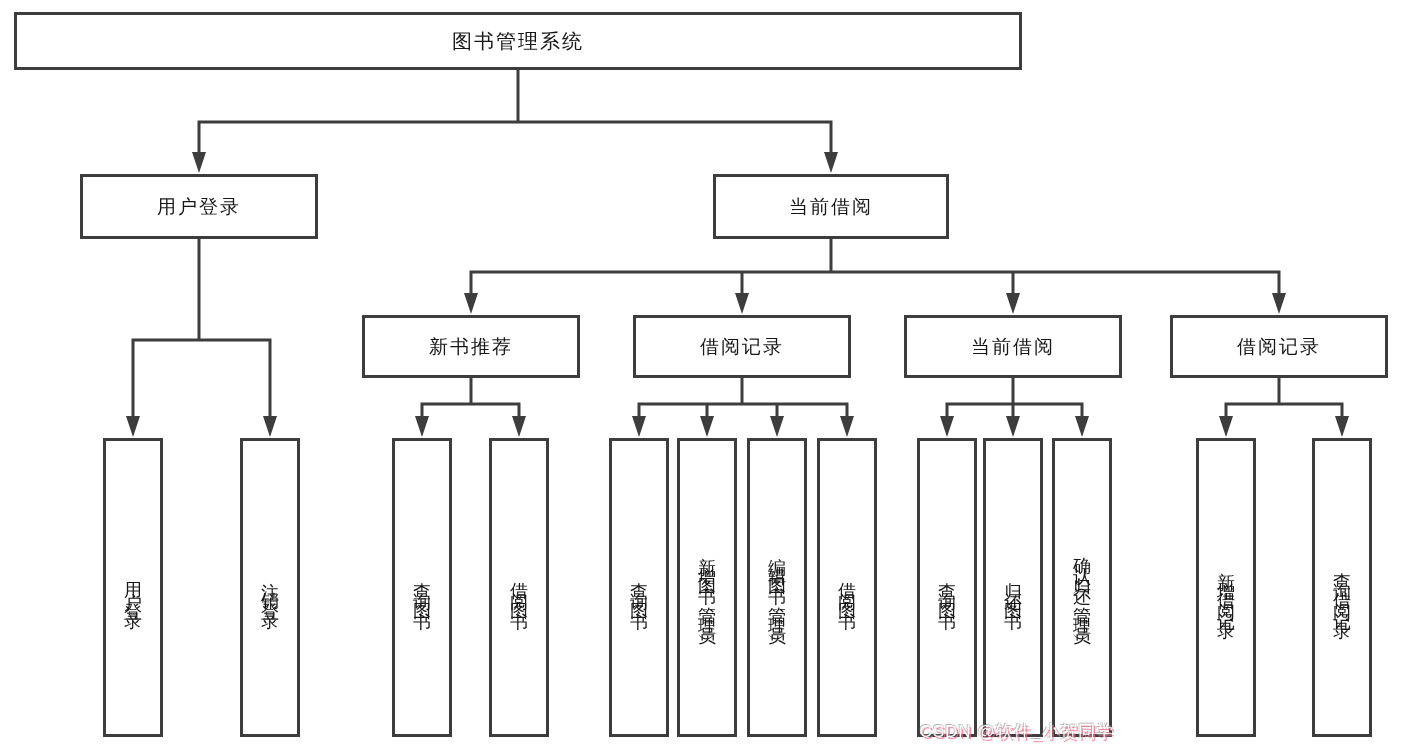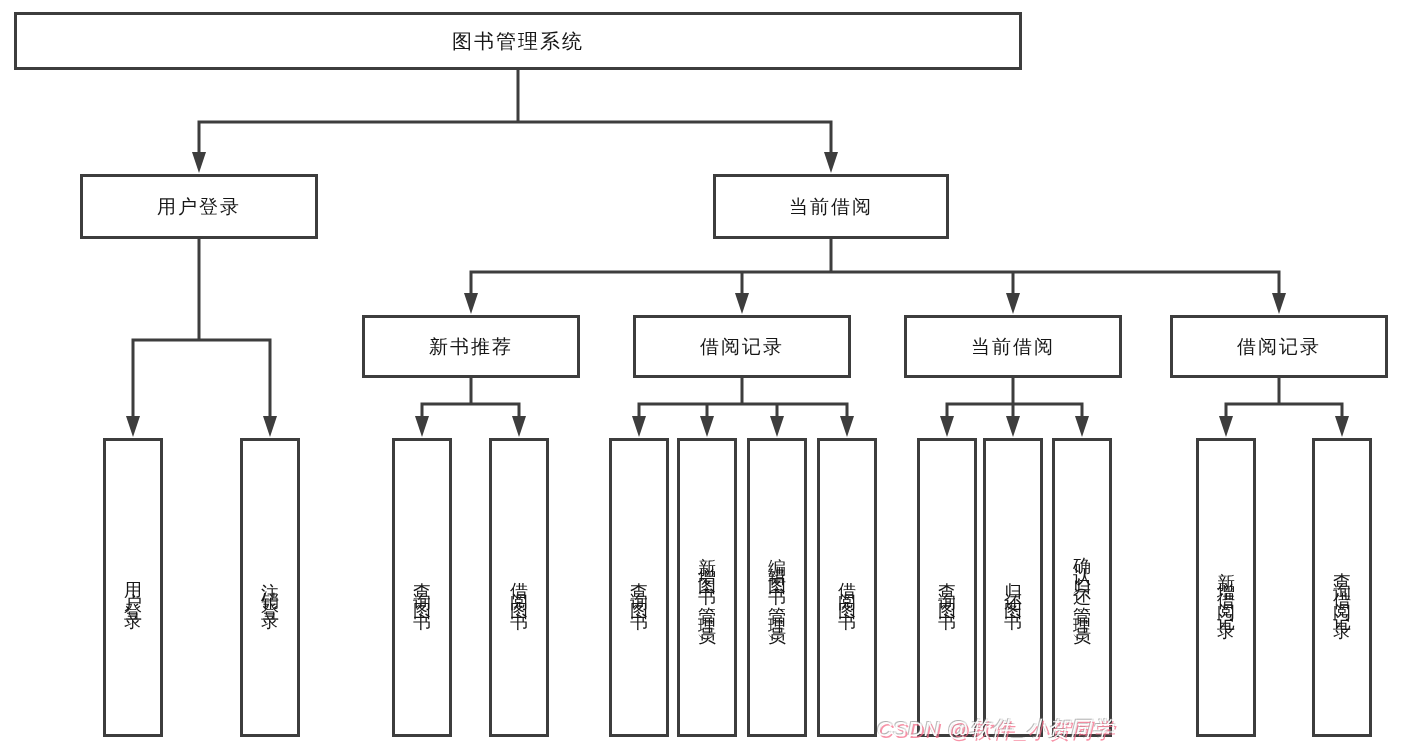--- a/index.html
+++ b/index.html
@@ -24,25 +24,24 @@
   .leaf{
     top:438px;width:60px;height:299px;
   }
   .leaf span{
     writing-mode:vertical-rl;text-orientation:mixed;
     font-size:18px;letter-spacing:10px;line-height:1;
     white-space:nowrap;
   }
   .watermark{
     position:absolute;right:4px;bottom:4px;z-index:3;
-    font-size:21px;letter-spacing:1px;
+    font-size:17px;letter-spacing:1px;
     color:#fdfdfd;
     text-shadow:2px 2px 0 rgba(244,110,138,0.75), -1px -1px 0 rgba(110,110,110,0.45), 1px -1px 0 rgba(150,150,150,0.3);
     white-space:nowrap;
-    font-style:italic;
   }
 </style>
 </head>
 <body>
 
 <div class="stage">
 
   <svg class="wires" width="1405" height="747" viewBox="0 0 1405 747">
     <g stroke="#3d3d3d" stroke-width="3" fill="none">
 

